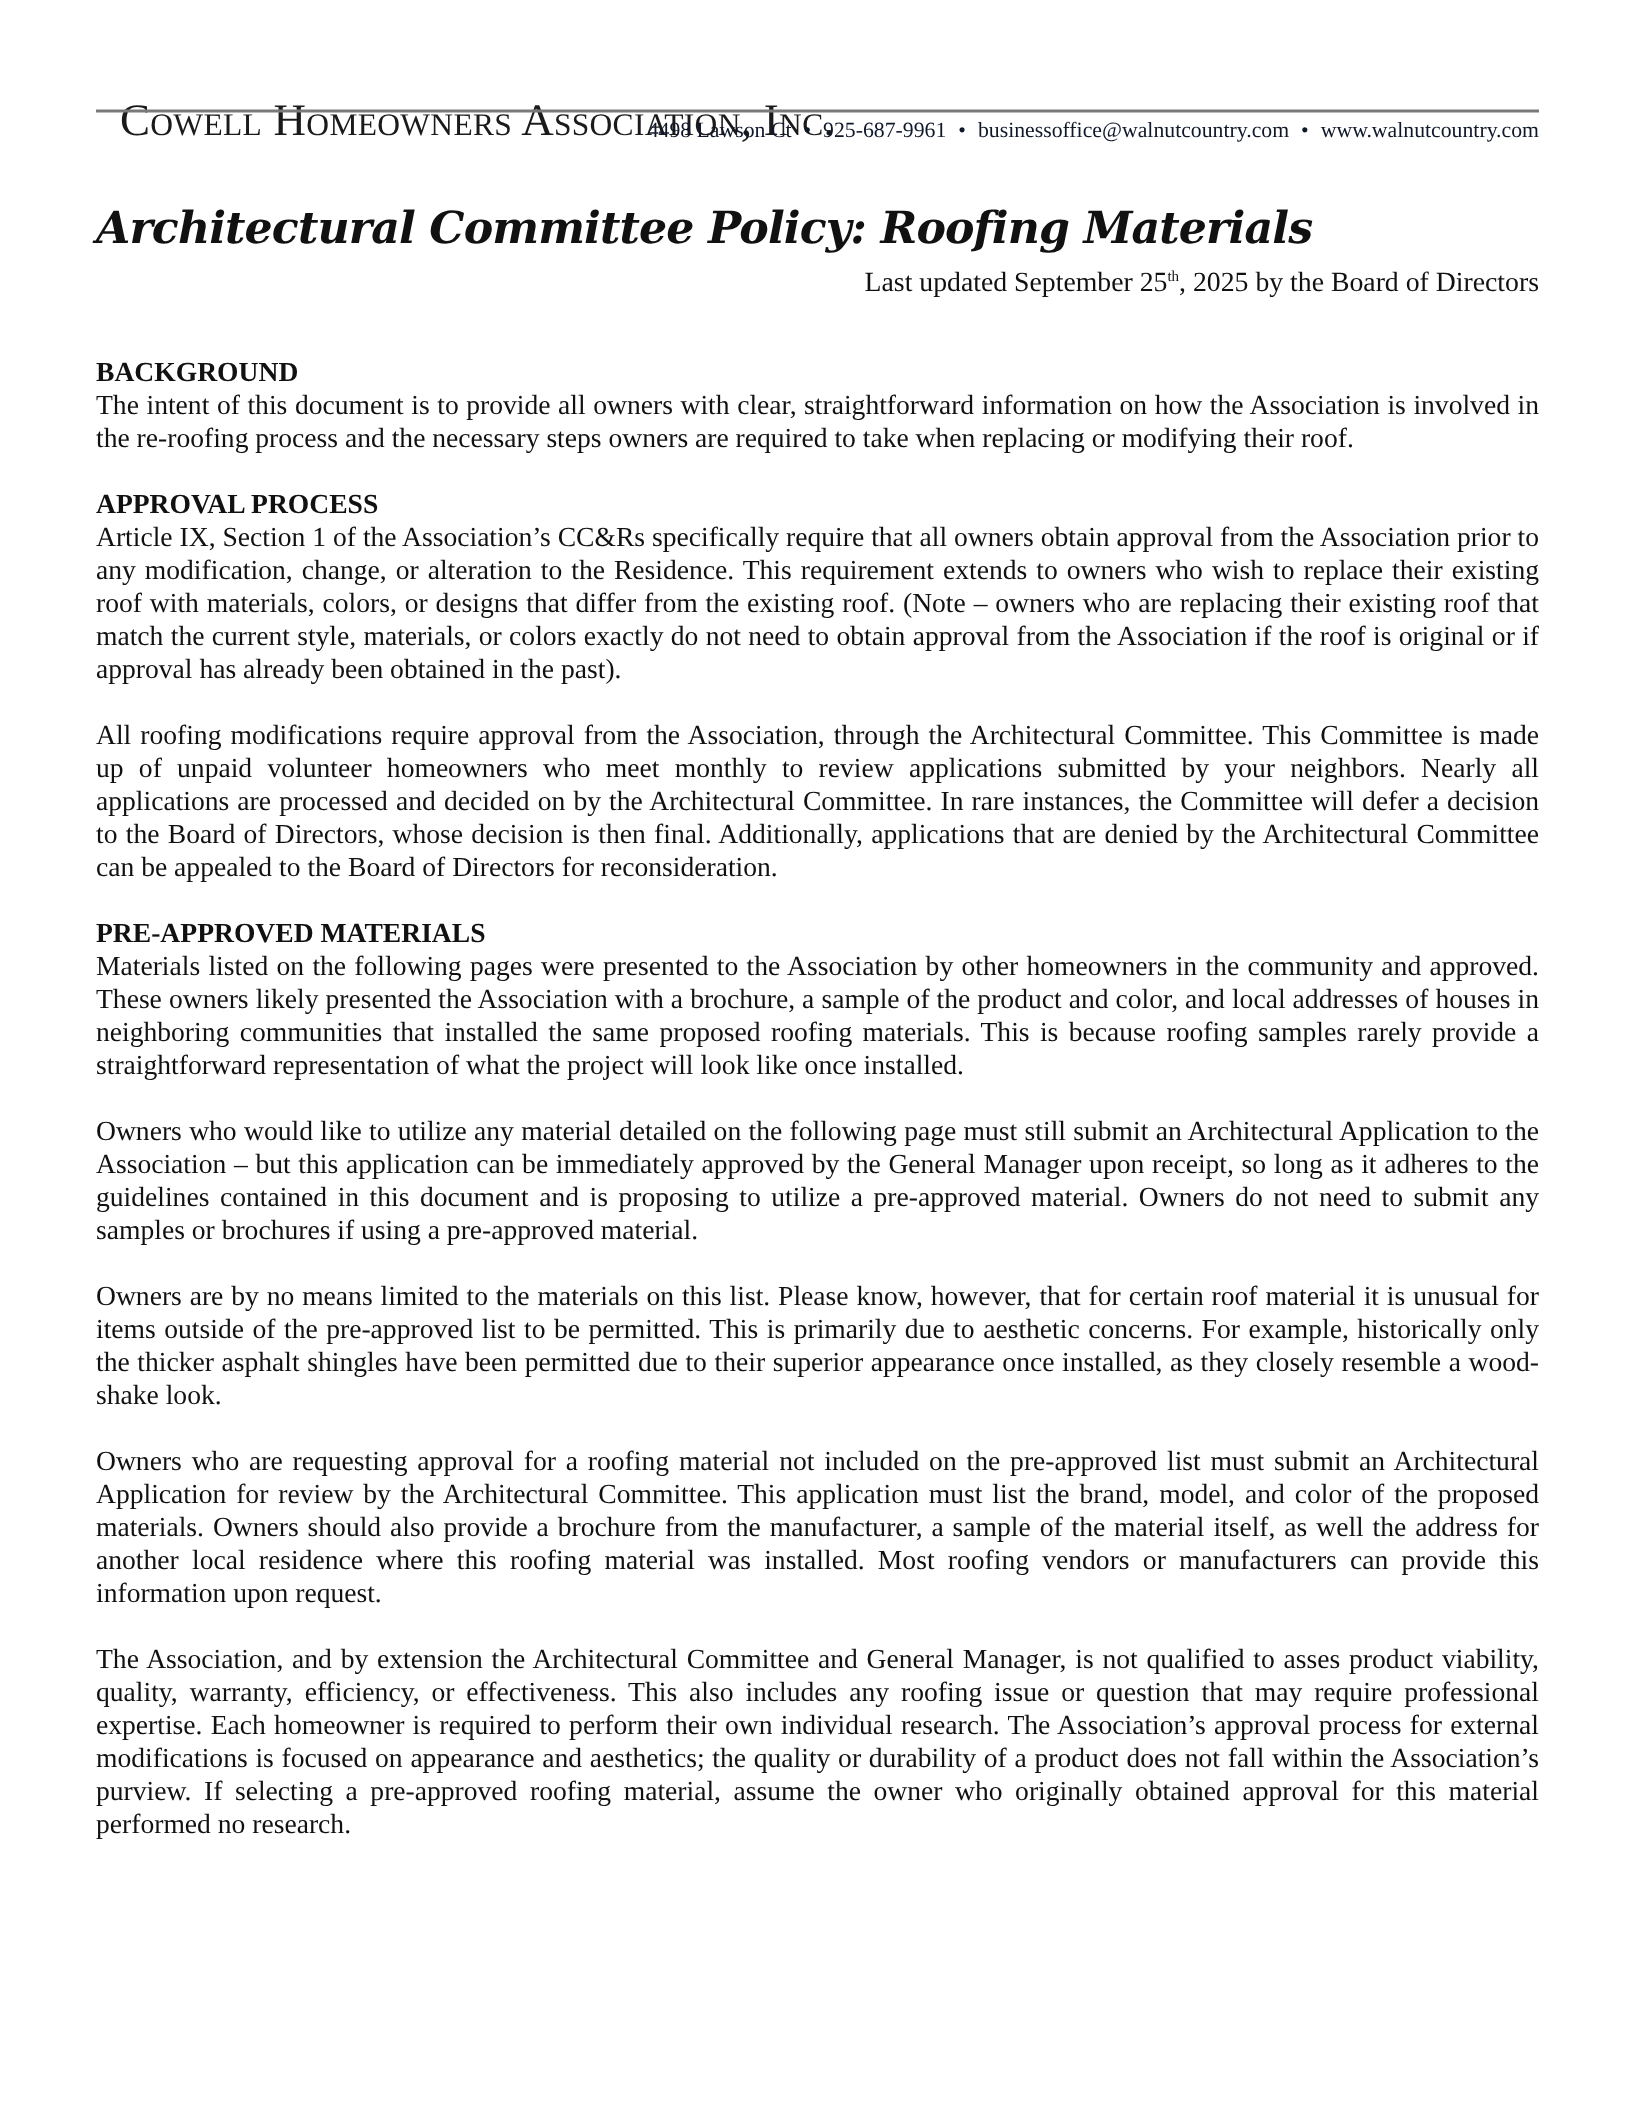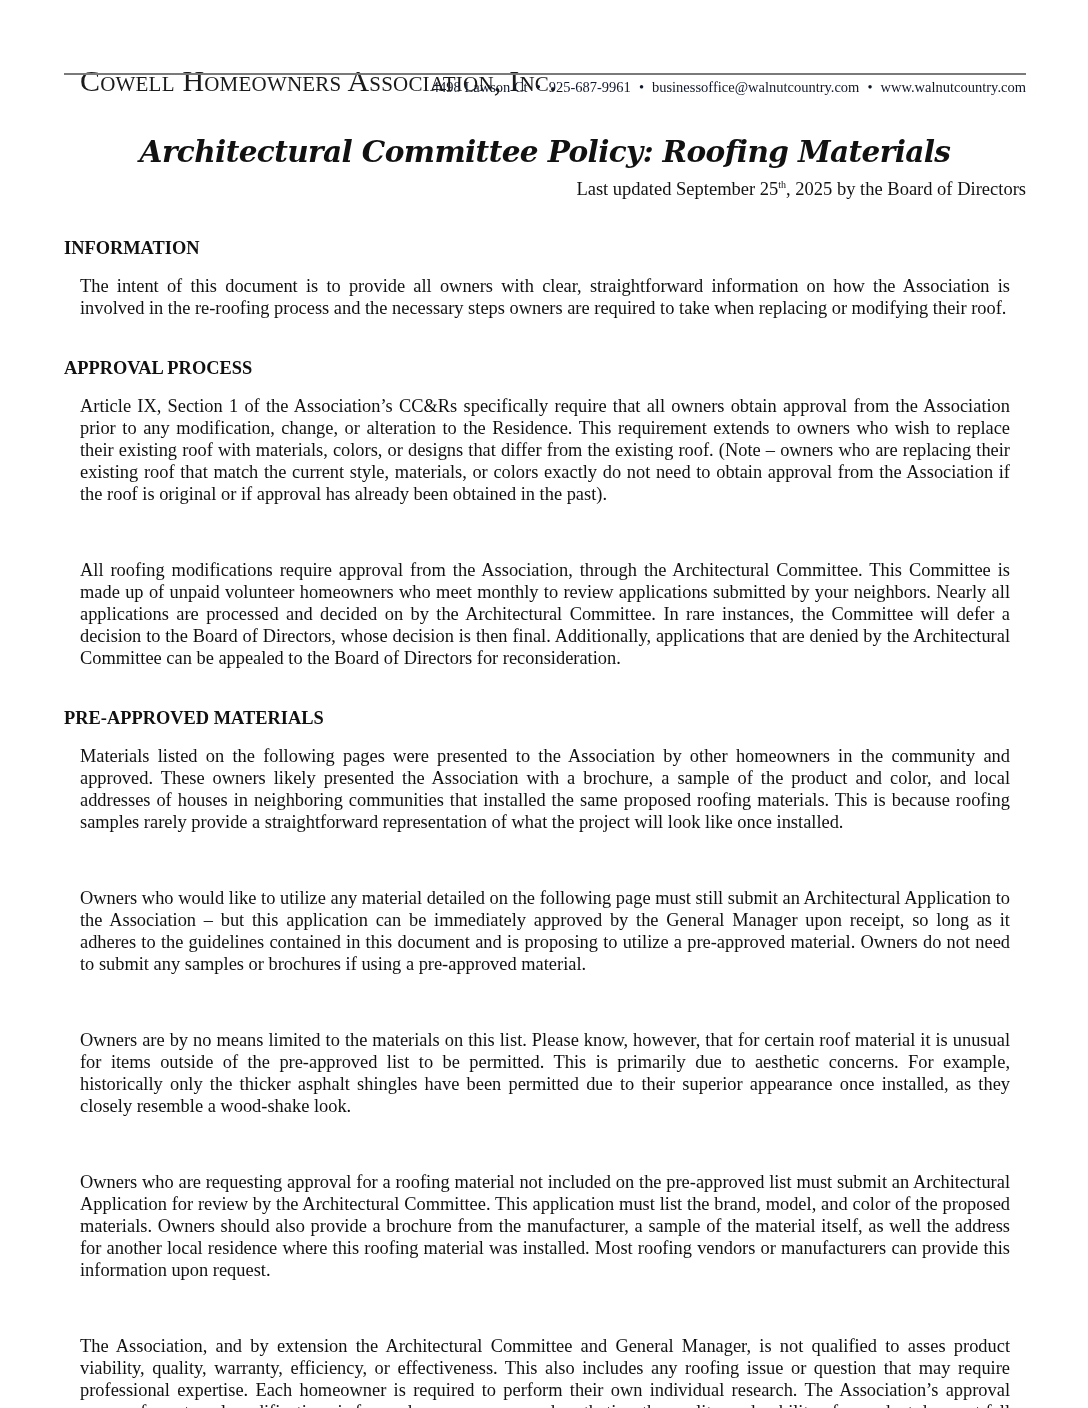--- a/index.html
+++ b/index.html
@@ -10,54 +10,54 @@
     font-family: "Liberation Serif", serif; font-size: 30px; letter-spacing: 0.2px;
     font-variant: small-caps; color: #1a1a1a; white-space: nowrap; line-height: 1; margin-top: 26px;
   }
   .rule { position: absolute; top: 73px; left: 0; width: 962px; height: 2px; background: #7a7a7a; }
   .contact {
     position: absolute; top: 79px; right: 0;
     font-family: "Liberation Serif", serif; font-size: 14.5px; color: #0f172a; white-space: nowrap;
   }
   .contact .bullet { margin: 0 8px; }
   .title {
-    position: absolute; top: 137px; left: 0; width: 962px; text-align: center;
+    position: absolute; top: 137px; left: 0; width: 962px; text-align: left;
     font-family: "DejaVu Serif", serif; font-style: italic; font-weight: bold;
     font-size: 29.5px; letter-spacing: -0.6px; color: #111; line-height: 1;
   }
   .subtitle {
     position: absolute; top: 179px; left: 0; width: 962px; text-align: right;
     font-family: "Liberation Serif", serif; font-size: 18.5px; color: #111;
   }
   .subtitle sup { font-size: 10px; }
   .body {
     position: absolute; top: 237px; left: 0; width: 962px;
     font-family: "Liberation Serif", serif; font-size: 18.4px; line-height: 22px; color: #111;
   }
   .section-head { font-weight: bold; font-size: 18.4px; margin: 0; line-height: 22px; }
-  .para { margin: 16px; text-align: justify; }
+  .para { margin: 0; text-align: justify; }
   .gap-section { height: 22px; }
   .gap-para { height: 22px; }
 </style>
 </head>
 <body>
 
 <div class="page">
   <div class="org-name">Cowell Homeowners Association, Inc.</div>
   <div class="rule"></div>
   <div class="contact">
     <span>4498 Lawson Ct</span><span class="bullet">•</span><span>925-687-9961</span><span class="bullet">•</span><span>businessoffice@walnutcountry.com</span><span class="bullet">•</span><span>www.walnutcountry.com</span>
   </div>
 
   <div class="title">Architectural Committee Policy: Roofing Materials</div>
   <div class="subtitle"><span>Last updated September 25</span><sup>th</sup><span>, 2025 by the Board of Directors</span></div>
 
   <div class="body">
     <div>
-      <p class="section-head">INFORMATION</p>
+      <p class="section-head">BACKGROUND</p>
       <p class="para">The intent of this document is to provide all owners with clear, straightforward information on how the Association is involved in the re-roofing process and the necessary steps owners are required to take when replacing or modifying their roof.</p>
     </div>
     <div class="gap-section"></div>
     <div>
       <p class="section-head">APPROVAL PROCESS</p>
       <p class="para">Article IX, Section 1 of the Association’s CC&amp;Rs specifically require that all owners obtain approval from the Association prior to any modification, change, or alteration to the Residence. This requirement extends to owners who wish to replace their existing roof with materials, colors, or designs that differ from the existing roof. (Note – owners who are replacing their existing roof that match the current style, materials, or colors exactly do not need to obtain approval from the Association if the roof is original or if approval has already been obtained in the past).</p>
       <div class="gap-para"></div>
       <p class="para">All roofing modifications require approval from the Association, through the Architectural Committee. This Committee is made up of unpaid volunteer homeowners who meet monthly to review applications submitted by your neighbors. Nearly all applications are processed and decided on by the Architectural Committee. In rare instances, the Committee will defer a decision to the Board of Directors, whose decision is then final. Additionally, applications that are denied by the Architectural Committee can be appealed to the Board of Directors for reconsideration.</p>
     </div>
     <div class="gap-section"></div>

